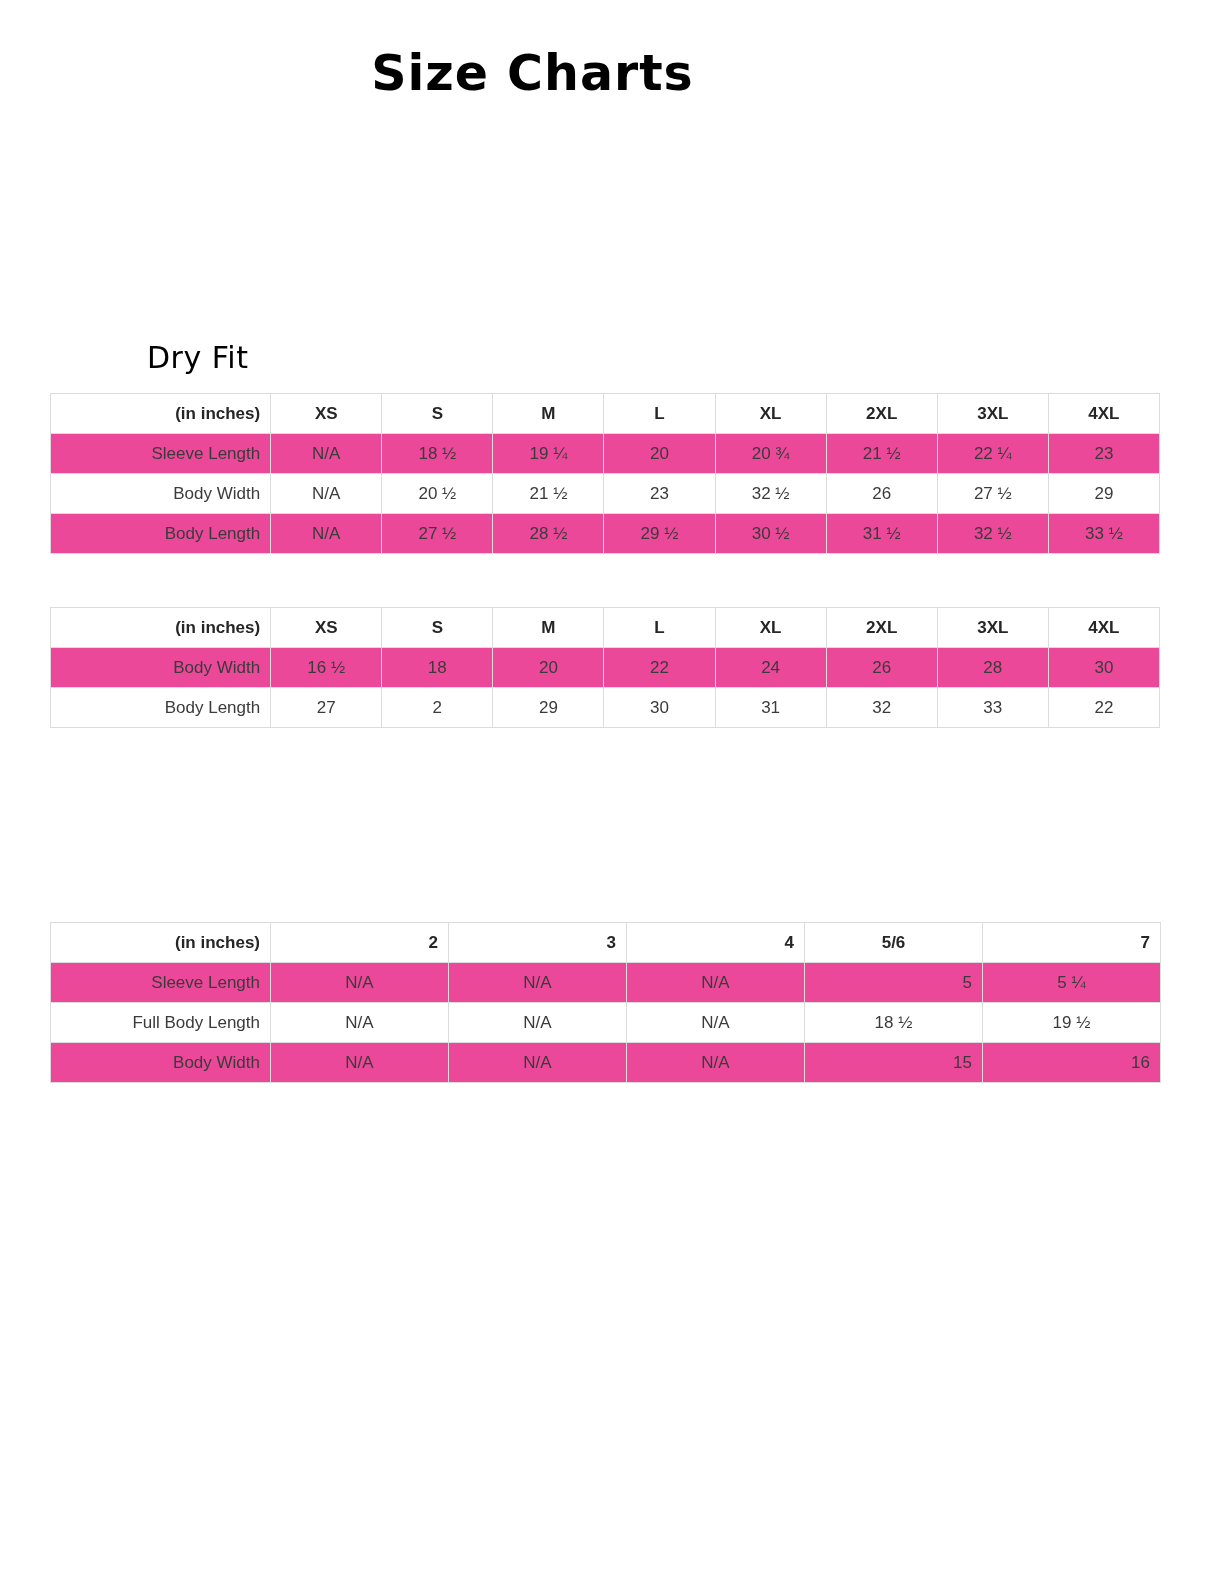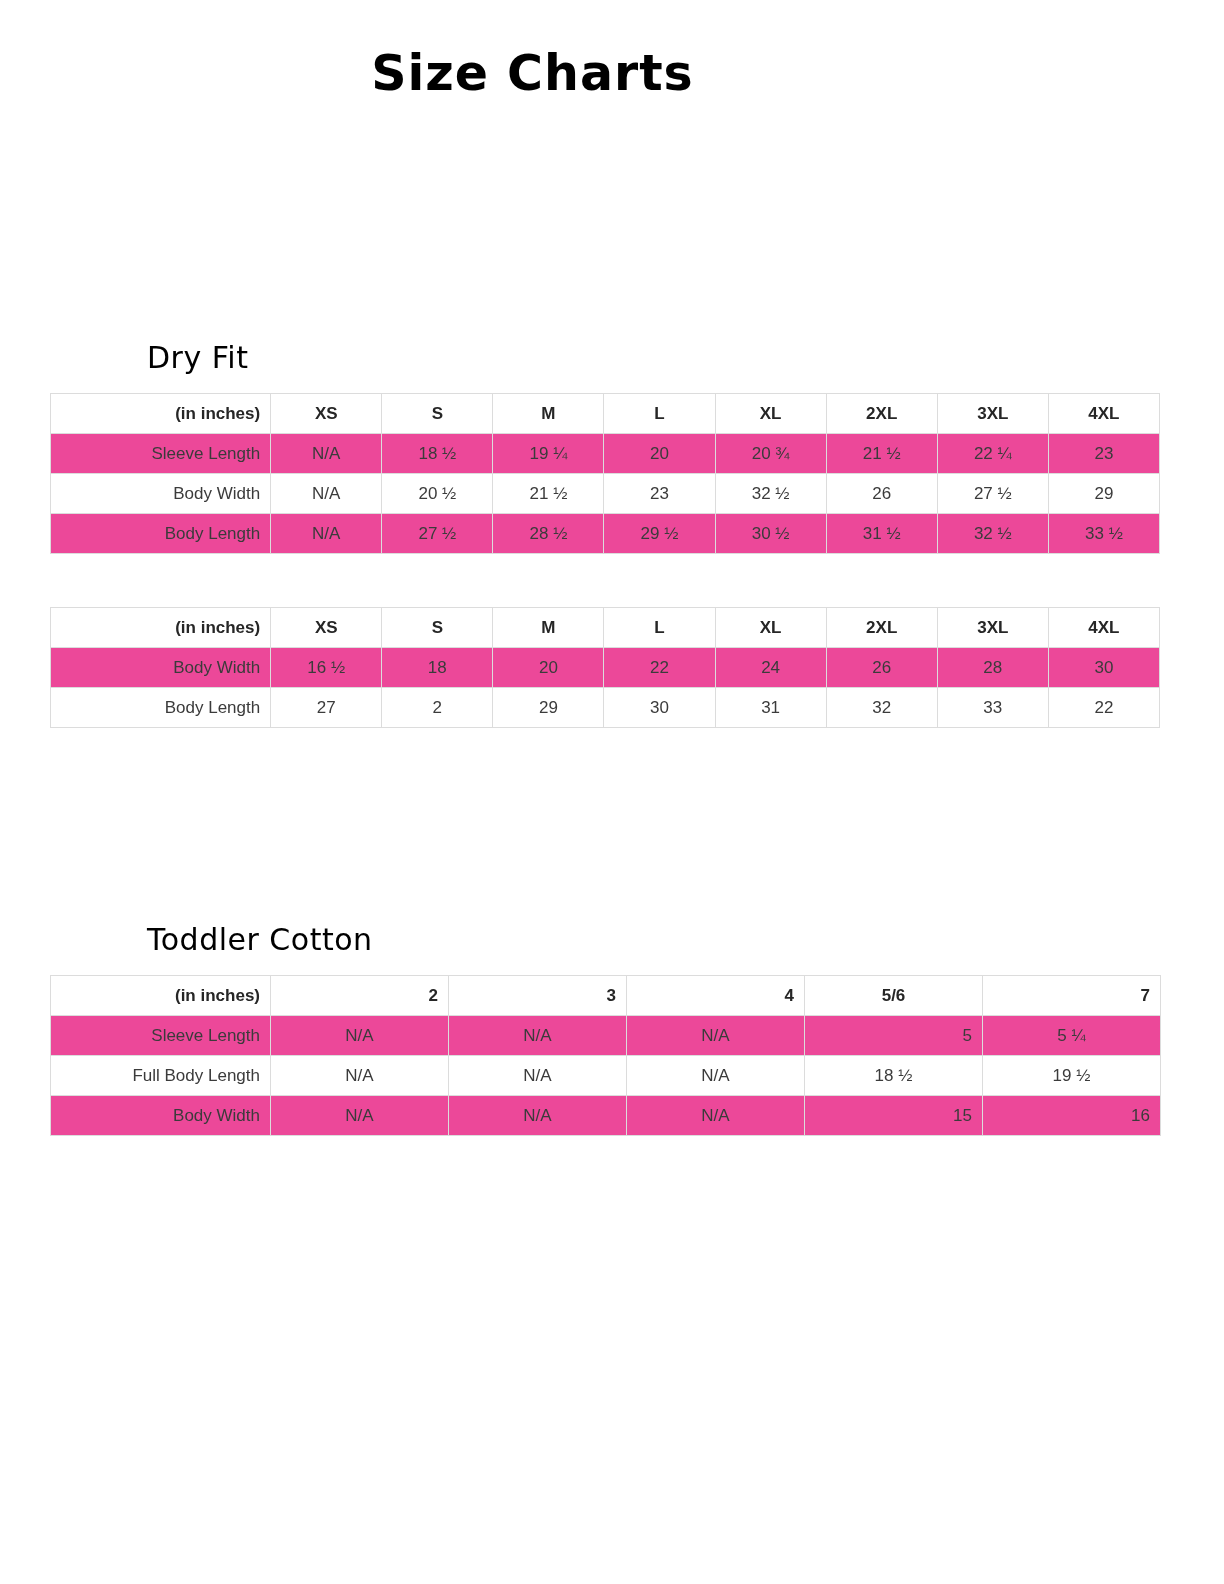--- a/index.html
+++ b/index.html
@@ -213,21 +213,20 @@
           <td class="cell">31</td>
           <td class="cell">32</td>
           <td class="cell">33</td>
           <td class="cell">22</td>
         </tr>
       </tbody>
     </table>
   </div>
 
   <div class="section" id="sec-toddler">
-    <div class="section-title">Toddler Cotton</div>
     <table class="tbl-toddler">
       <colgroup>
         <col style="width:220px">
         <col style="width:178px">
           <col style="width:178px">
           <col style="width:178px">
         <col style="width:178px">
           <col style="width:178px">
       </colgroup>
       <tbody>

